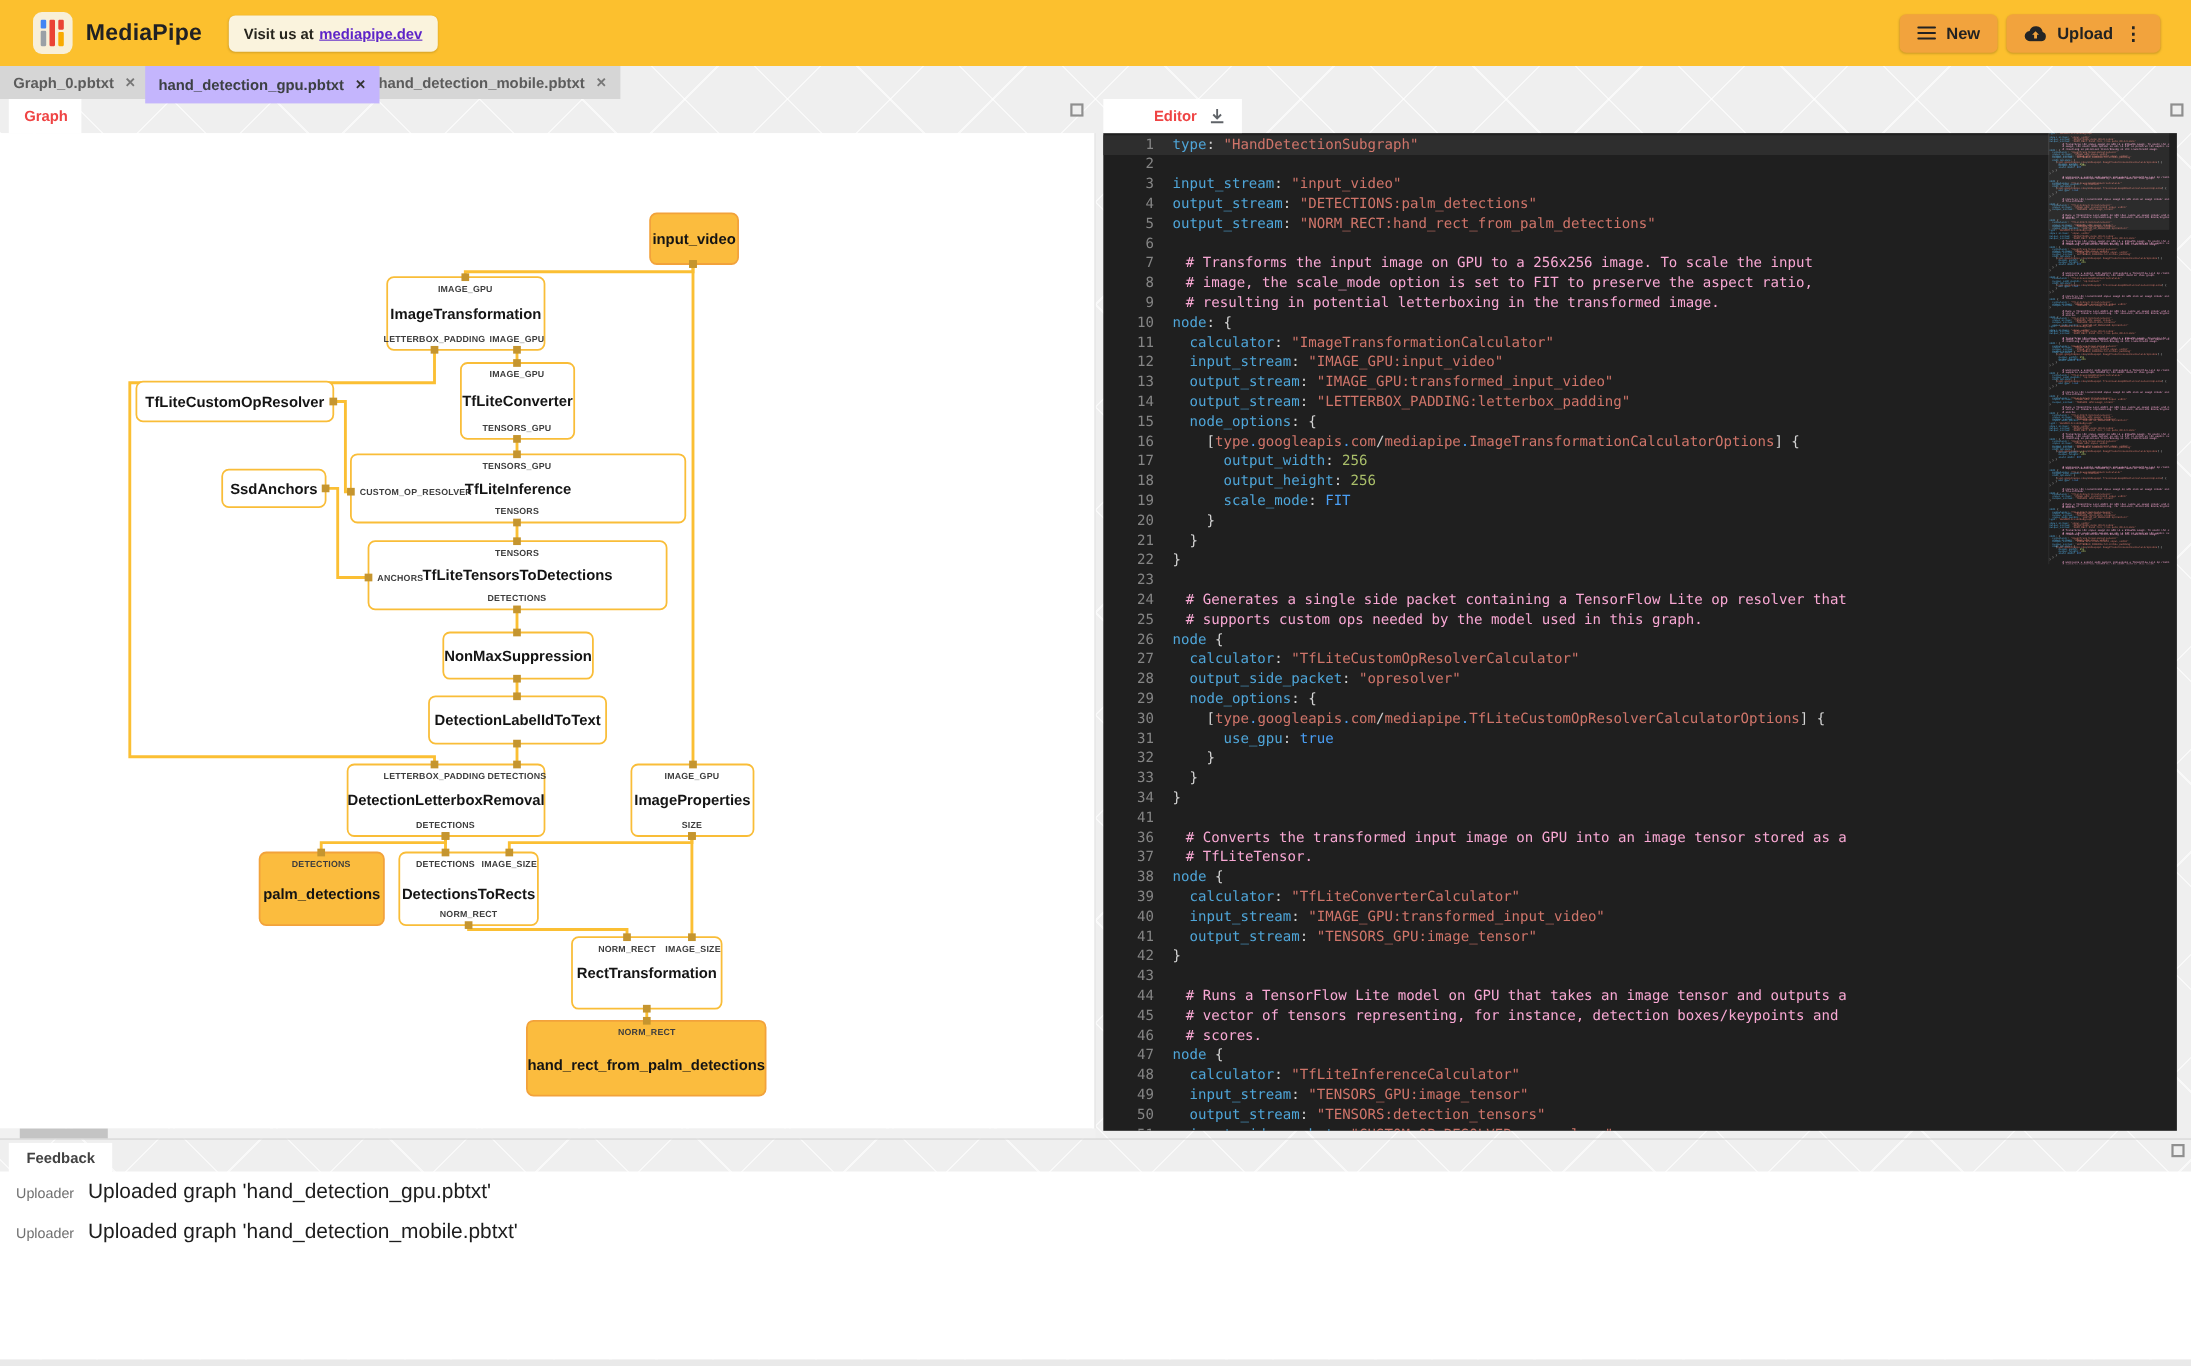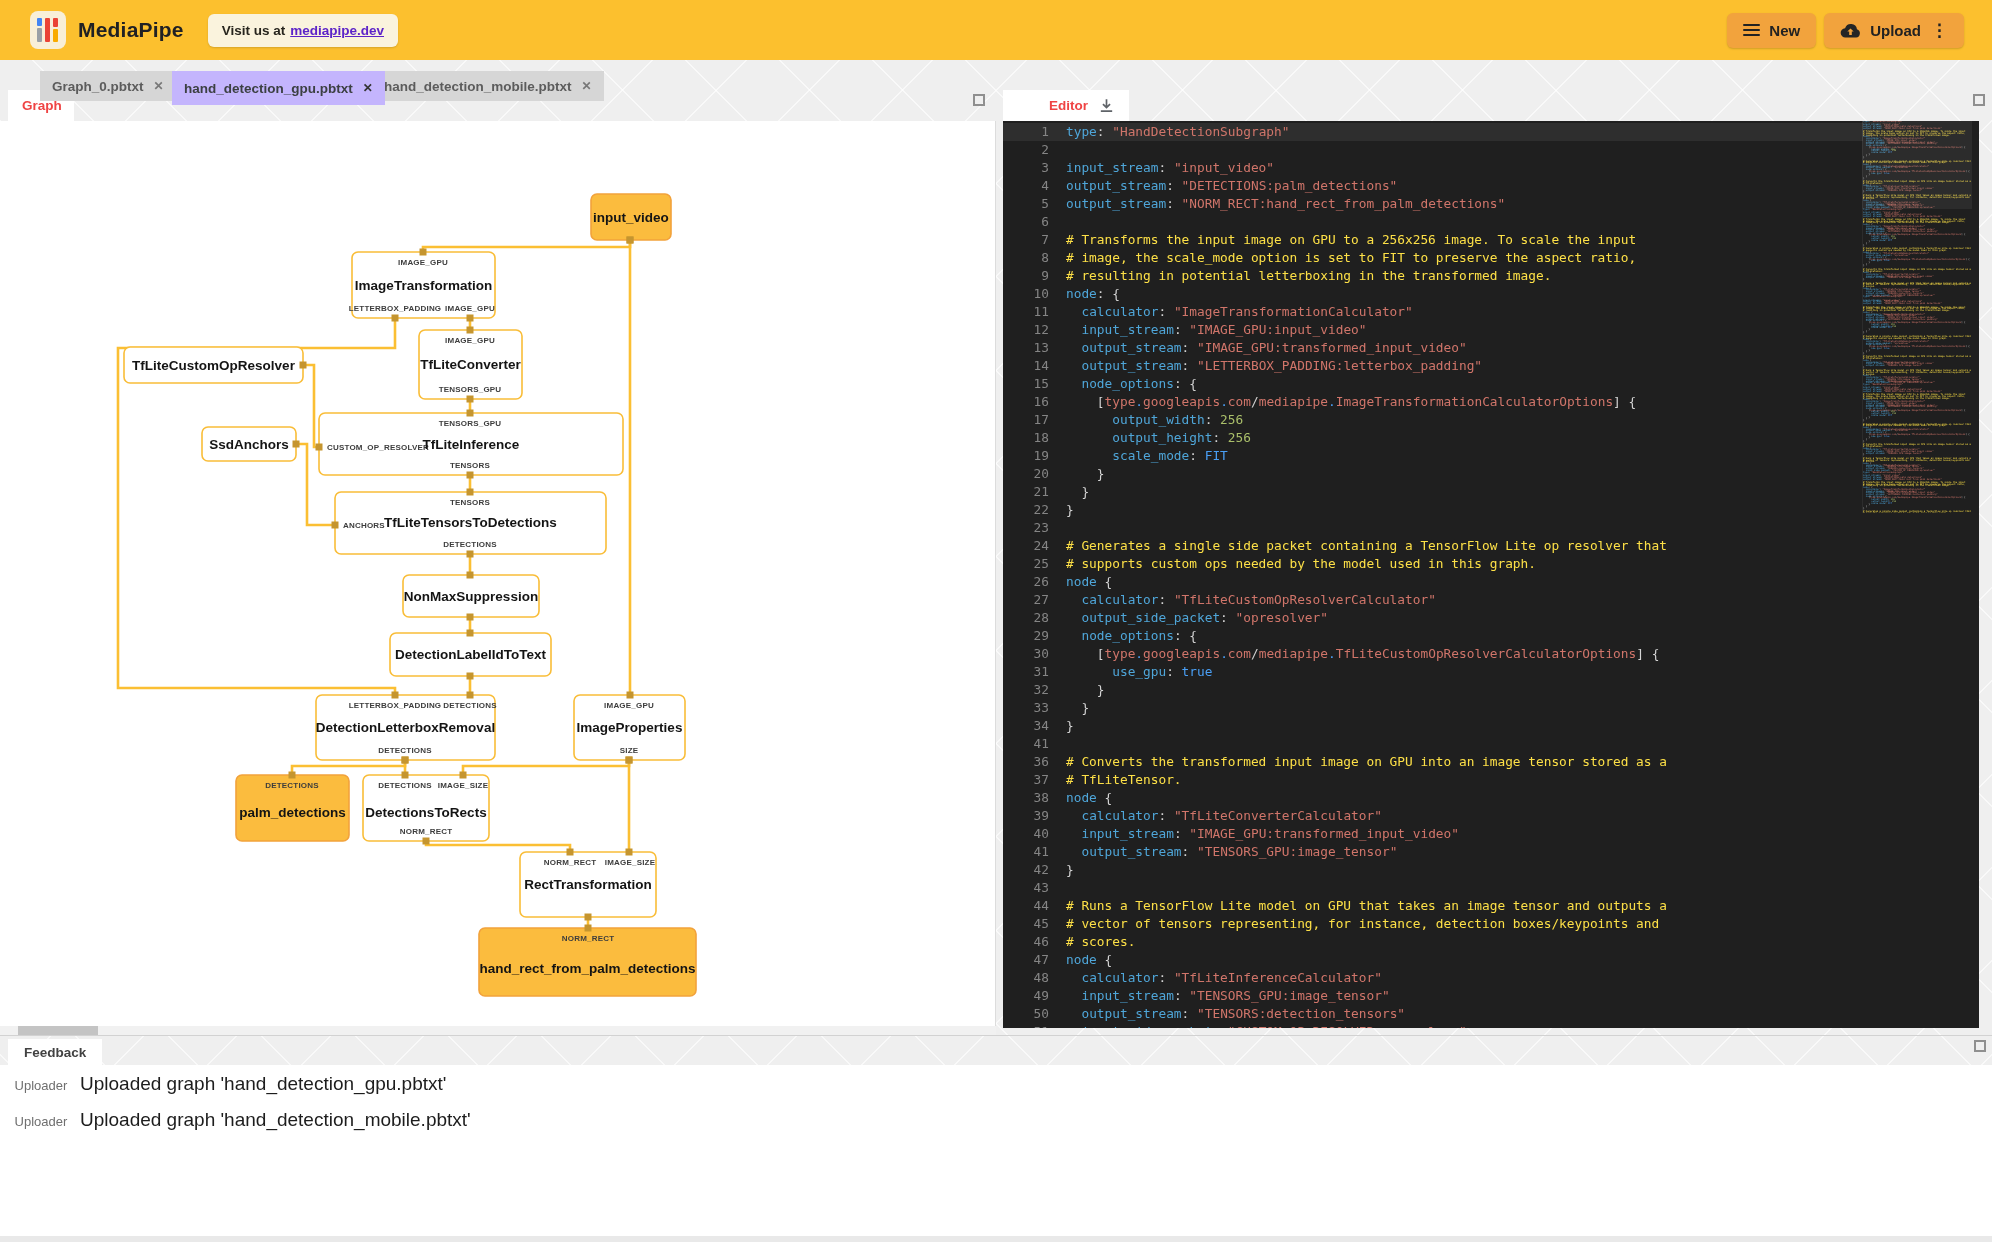--- a/index.html
+++ b/index.html
@@ -32,22 +32,22 @@
   .hdr-btn { height:35px; background:#f2a33d; border:none; border-radius:6px;
     display:flex; align-items:center; font-size:15px; font-weight:bold; color:#222;
     padding:0 16px; margin-right:8px; cursor:pointer; box-shadow:0 1px 2px rgba(0,0,0,.18); }
   .hdr-btn svg { margin-right:9px; }
   .menu-lines { display:inline-block; width:17px; margin-right:9px; }
   .menu-lines i { display:block; height:2.5px; background:#222; margin:2.6px 0; border-radius:1px; }
   .kebab { font-size:17px; font-weight:bold; margin-left:10px; color:#222; letter-spacing:0; }
   .upload-btn { margin-right:28px; }
   
   .file-tabbar { position:absolute; left:0; top:60px; width:1992px; height:30px; z-index:20; }
-  .ftab { position:absolute; top:11px; height:30px; display:flex; align-items:center;
-    padding:0 12px; font-size:13.5px; font-weight:bold; color:#5c5c5c; background:#d6d6d6; cursor:pointer;margin-left:40px; }
+  .ftab { position:absolute; top:0; height:30px; display:flex; align-items:center;
+    padding:0 12px; font-size:13.5px; font-weight:bold; color:#5c5c5c; background:#d6d6d6; cursor:pointer; }
   .ftab .x { margin-left:10px; font-size:12px; color:#777; cursor:pointer; }
   .ftab.active { background:#c4b5fd; color:#3c4043; height:34px; z-index:2; }
   .ftab.active .x { color:#333; }
   
   .panel-tab { position:absolute; background:#fff; display:flex; align-items:center;
     font-size:13.5px; font-weight:bold; color:#ef4444; padding:0 14px; z-index:10; cursor:pointer; }
   .graph-tab { left:8px; top:90px; height:31px; width:66px; }
   .editor-tab { left:1003px; top:90px; height:31px;padding-left:46px; }
   .editor-tab svg { margin-left:10px; }
   .expand-icon { position:absolute; width:12px; height:12px; border:2px solid #8f8f8f;
@@ -64,21 +64,21 @@
   .editor-panel { position:absolute; left:1003px; top:121px; width:976px; height:907px;
     background:#1f1f1f; z-index:5; overflow:hidden;
     font-family:"DejaVu Sans Mono", monospace; }
   .code-scroll { position:absolute; left:0; top:2px; width:860px; }
   .code-row { display:flex; height:18px; line-height:18px; font-size:12.8px; white-space:pre; }
   .code-row.current { background:#2e2e2e; }
   .ln { width:46px; text-align:right; color:#858585; flex:0 0 auto; padding-right:0; }
   .code { padding-left:17px; color:#d4d4d4; }
   .tk-k { color:#4fa6d9; }
   .tk-s { color:#d0756a; }
-  .tk-c { color:#fde047; }
+  .tk-c { color:#f9a8d4;margin-left:12px; }
   .tk-n { color:#aabf6a; }
   .tk-w { color:#4a9ff5; }
   .tk-p { color:#d4d4d4; }
   .minimap { position:absolute; right:7px; top:0; width:110px; height:392px; overflow:hidden;
     border-left:1px solid rgba(255,255,255,.06); }
   .mini-line { font-size:2.3px; line-height:1.72px; white-space:pre; }
   .mini-viewport { position:absolute; right:7px; top:0; width:110px; height:88px;
     background:rgba(255,255,255,.06); pointer-events:none; }
   
   .feedback-strip { position:absolute; left:0; top:1035px; width:1992px; height:30px;

